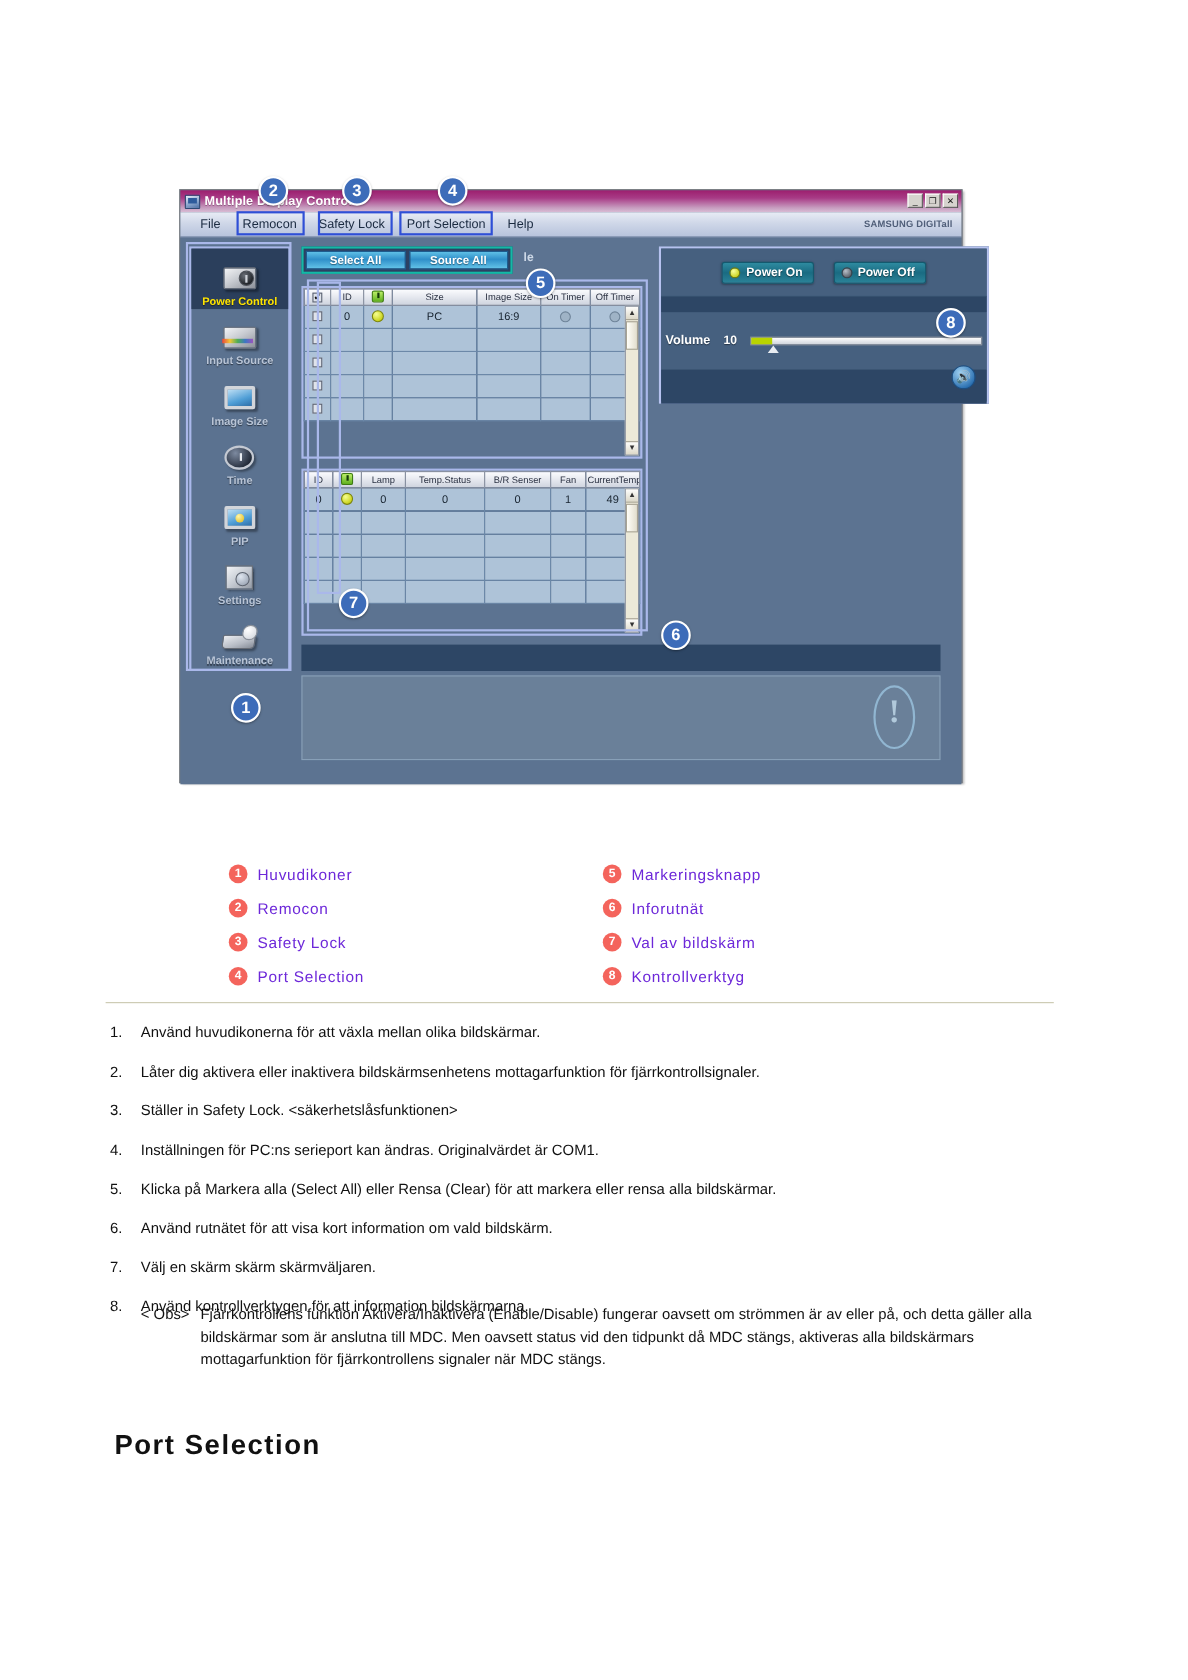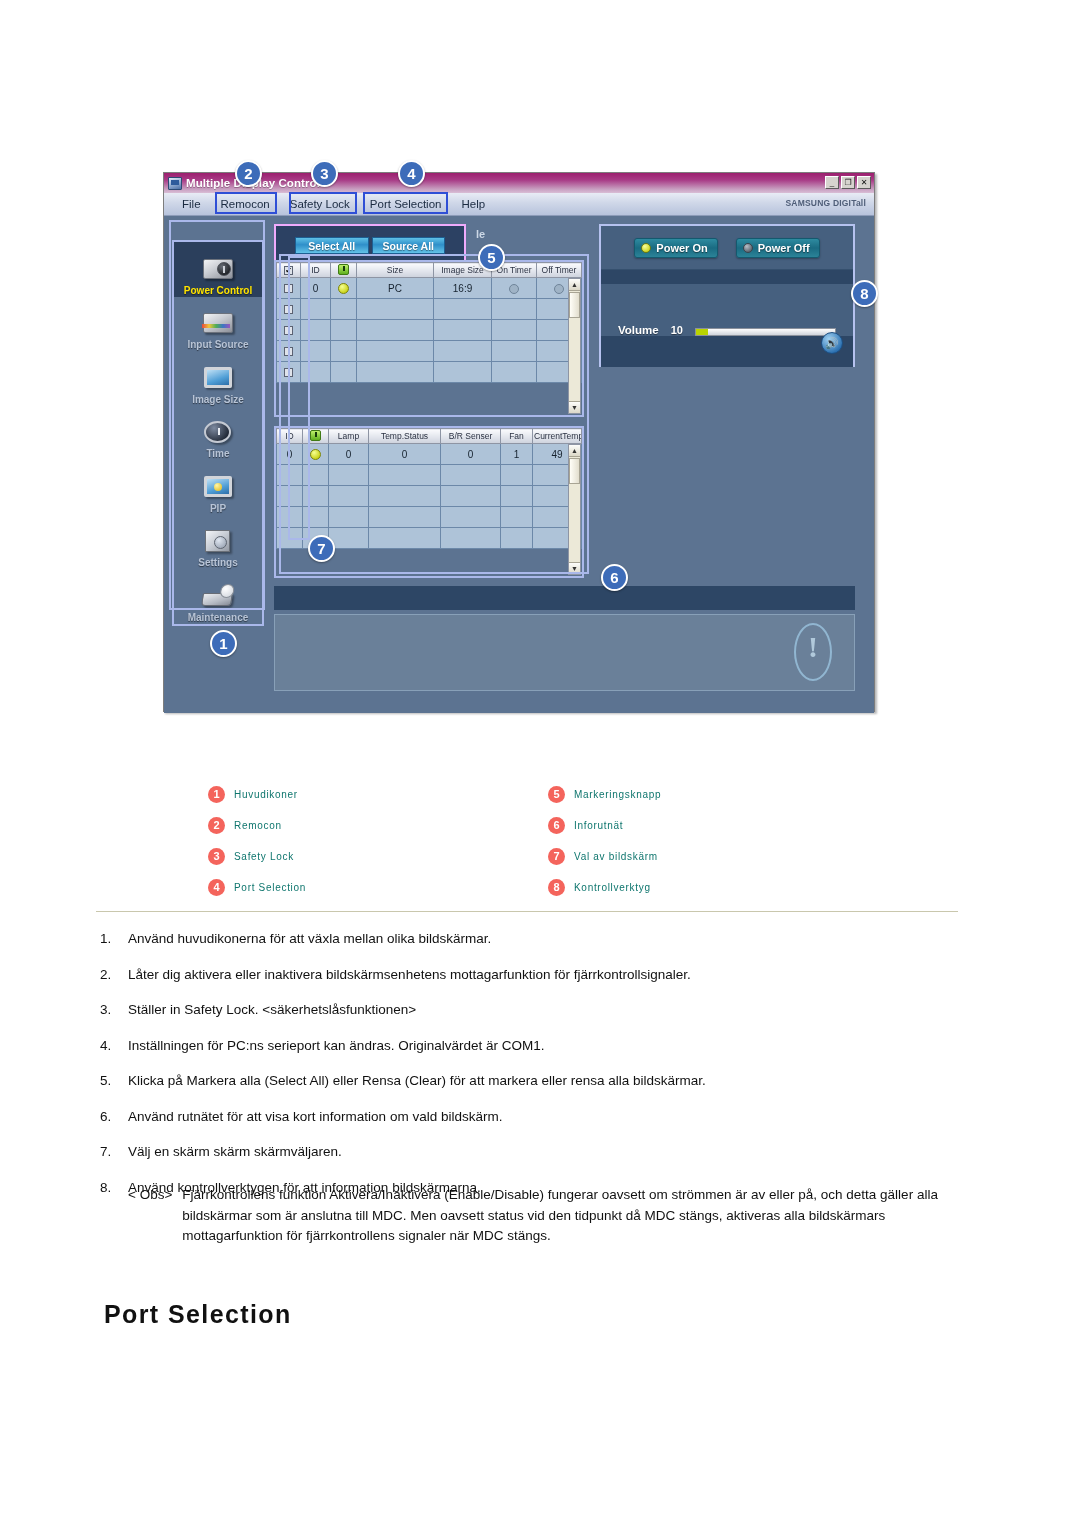--- a/index.html
+++ b/index.html
@@ -71,21 +71,21 @@
     position:absolute; right:8px; top:5px;
     font-size:8.5px; font-weight:bold; color:#3a4a66; letter-spacing:.2px;
     opacity:.85; white-space:nowrap;
   }
 
   
   .app-body { position:relative; height:497px; background:#5c7391; padding:6px; }
 
   
   .sidebar {
-    position:absolute; left:8px; top:24px; width:92px; height:386px;
+    position:absolute; left:8px; top:8px; width:92px; height:386px;
     background:#5b7290;
     border:2px solid #aab8ea;
     display:flex; flex-direction:column;
   }
   .side-item {
     height:55px; position:relative;
     display:flex; flex-direction:column; align-items:center; justify-content:flex-end;
     padding-bottom:1px;
   }
   .side-item.active { background:#2b3f5c; }
@@ -214,38 +214,38 @@
   }
 
   .grid2-wrap {
     position:absolute; left:110px; top:210px; width:310px; height:152px;
     border:2px solid #aab8ea; background:#5c7391;
   }
 
   
   .btnbar {
     position:absolute; left:110px; top:8px; width:192px; height:25px;
-    border:2px solid #f0abfc; background:#2c4163;
-    display:flex; align-items:center; gap:3px; padding:19px;
+    border:2px solid #14b8a6; background:#2c4163;
+    display:flex; align-items:center; gap:3px; padding:2px;
   }
   .sbtn {
     flex:1; height:17px;
     background:linear-gradient(180deg,#5fc0e6 0%,#2f8fc9 45%,#63c3e8 100%);
     border:1px solid #1d5f92;
     color:#ffffff; font-size:10.5px; font-weight:bold; text-align:center; line-height:16px;
     text-shadow:0 1px 1px rgba(0,0,0,.45);
   }
   .enable-text {
     position:absolute; left:312px; top:12px;
     color:#cdd8e6; font-size:11px; font-weight:bold;
   }
 
   
   .ctrl-panel {
-    position:absolute; left:435px; top:8px; width:256px; height:143px;
+    position:absolute; left:435px; top:8px; width:300px; height:143px;
     border:2px solid #b6c2ef; background:#46607f;
   }
   .ctrl-row-top {
     height:44px; display:flex; align-items:center; justify-content:center; gap:18px;
     background:#46607f; border-bottom:1px solid #35506e;
   }
   .pbtn {
     background:linear-gradient(180deg,#2e8ba0 0%,#1a6b82 50%,#2b8398 100%);
     border:1px solid #14596e; border-radius:3px;
     padding:3px 9px 3px 6px; display:flex; align-items:center; gap:5px;
@@ -254,21 +254,21 @@
     box-shadow:0 1px 2px rgba(0,0,0,.3);
   }
   .pled{
     width:10px; height:10px; border-radius:50%;
     background:radial-gradient(circle at 35% 30%,#f7ff9a,#cbd321 75%);
     border:1px solid #6f7a0f;
   }
   .pled.off{ background:radial-gradient(circle at 35% 30%,#b8bfc8,#5d646e 75%); border-color:#3c424b; }
   .ctrl-sep { height:14px; background:#2d4665; }
   .ctrl-row-vol {
-    height:52px; display:flex; align-items:flex-end; padding:0 17px; gap:12px;
+    height:52px; display:flex; align-items:center; padding:0 4px; gap:12px;
     background:#46607f;
   }
   .vol-lbl { color:#fff; font-size:11.5px; font-weight:bold; text-shadow:0 1px 1px rgba(0,0,0,.45); }
   .vol-val { color:#fff; font-size:11px; font-weight:bold; text-shadow:0 1px 1px rgba(0,0,0,.45); }
   .vol-track {
     flex:1; height:8px; position:relative;
     background:linear-gradient(180deg,#fdfdfd,#cfd4dc);
     border:1px solid #8b919c;
   }
   .vol-fill { position:absolute; left:0; top:0; bottom:0; width:9%; background:#b9d400; }
@@ -322,21 +322,21 @@
   }
   .leg-col { position:absolute; top:0; }
   .leg-col.left { left:0; }
   .leg-col.right { left:340px; }
   .leg-row { display:flex; align-items:center; gap:9px; height:31px; }
   .leg-num {
     width:17px; height:17px; border-radius:50%;
     background:#f4645c; color:#ffffff;
     font-size:11px; font-weight:bold; text-align:center; line-height:17px; flex:none;
   }
-  .leg-txt { color:#0f766e; font-size:10px; letter-spacing:.7px; white-space:nowrap; }
+  .leg-txt { color:#6d28d9; font-size:14px; letter-spacing:.7px; white-space:nowrap; }
 
   hr.rule {
     position:absolute; left:96px; top:911px; width:862px; height:0;
     border:none; border-top:1px solid #c9c7ad; margin:0;
   }
 
   
   #steps { position:absolute; left:100px; top:930px; width:880px; }
   .step { display:flex; margin-bottom:18.5px; font-size:13.5px; line-height:17px; color:#111; }
   .step-n { width:28px; flex:none; }

